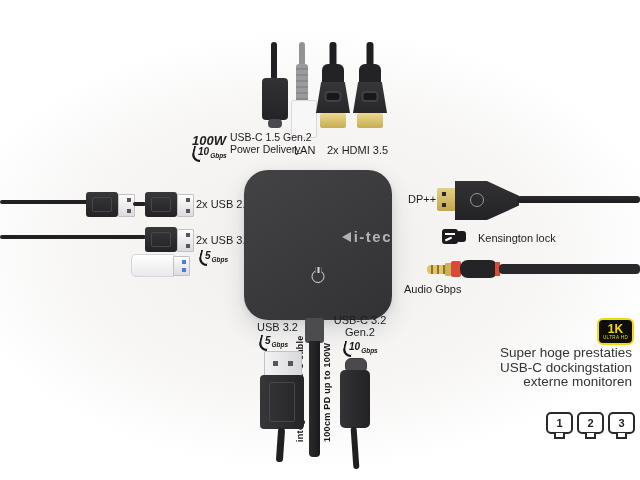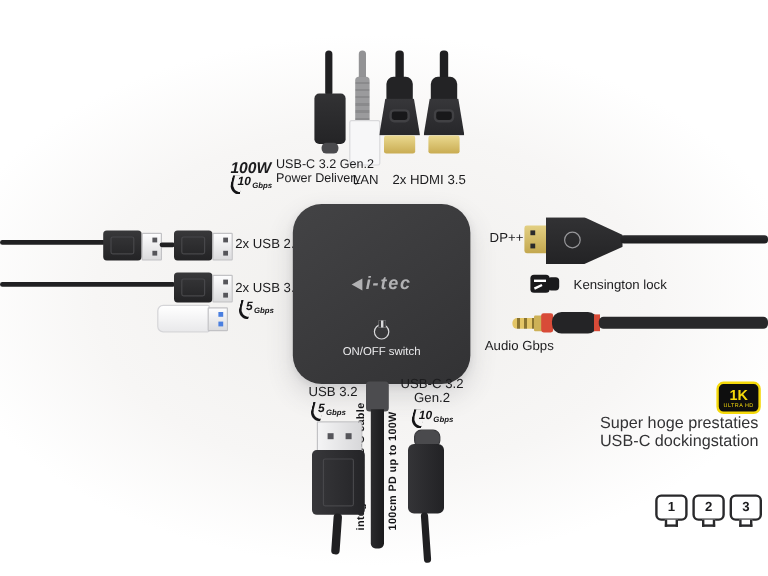--- a/index.html
+++ b/index.html
@@ -12,21 +12,21 @@
   
   .speed{position:absolute;display:flex;align-items:flex-start;font-style:italic;font-weight:bold;color:#141416;}
   .speed .arc{width:8px;height:14px;border-left:2px solid #141416;border-bottom:2px solid #141416;
     border-bottom-left-radius:12px;transform:skewX(-14deg);margin-right:-4px;margin-top:2px;}
   .speed .num{font-size:10px;line-height:15px;}
   .speed .unit{font-size:6.5px;margin-top:8px;margin-left:1px;}
   
   .dock{position:absolute;left:244px;top:170px;width:148px;height:150px;border-radius:24px;
     background:linear-gradient(145deg,#434345,#323234);
     box-shadow:0 10px 22px rgba(70,70,80,.16),0 2px 6px rgba(70,70,80,.10);}
-  .brand{position:absolute;top:58px;left:0;width:100%;display:flex;justify-content:center;align-items:center;gap:3px;font-style:italic;}
+  .brand{position:absolute;top:58px;left:0;width:100%;display:flex;justify-content:flex-end;align-items:center;gap:3px;}
   .tri{width:0;height:0;border-top:5px solid transparent;border-bottom:5px solid transparent;border-right:9px solid #b2b2b4;}
   .brand-text{font-size:15px;font-weight:bold;color:#b2b2b4;letter-spacing:1.5px;}
   .pwr{position:absolute;left:50%;top:100px;transform:translateX(-50%);width:11px;height:11px;
     border:1.6px solid #d9d9db;border-radius:50%;}
   .pwr .bar{position:absolute;top:-4px;left:50%;transform:translateX(-50%);width:2px;height:6px;
     background:#d9d9db;border-left:2px solid #39393b;border-right:2px solid #39393b;}
   .switch-lbl{position:absolute;top:118px;left:0;width:100%;text-align:center;font-size:9.5px;color:#ececee;}
   
   .cable{position:absolute;background:#202022;border-radius:3px;}
   
@@ -135,21 +135,21 @@
   <div class="pd-group">
     <div class="pd-left">
       <span class="watt">100W</span>
       <div class="speed" style="left:0;top:13px">
         <span class="arc"></span>
         <span class="num">10</span>
         <span class="unit">Gbps</span>
       </div>
     </div>
     <div class="pd-right">
-      <div>USB-C 3.2 Gen.2</div>
+      <div>USB-C 1.5 Gen.2</div>
       <div>Power Delivery</div>
     </div>
   </div>
   <div class="lbl" style="left:294px;top:144px">LAN</div>
   <div class="lbl" style="left:327px;top:144px">2x HDMI 3.5</div>
 
   <div class="cable" style="left:0;top:200px;width:88px;height:4px"></div>
   <div class="pbody" style="left:86px;top:192px">
       <div class="inset"></div>
     </div>
@@ -176,21 +176,20 @@
   <div class="ptip blue" style="left:173px;top:256px;height:18px"></div>
 
   <div class="dock">
     <div class="brand">
       <span class="tri"></span>
       <span class="brand-text">i-tec</span>
     </div>
     <div class="pwr">
         <span class="bar"></span>
       </div>
-    <div class="switch-lbl">ON/OFF switch</div>
   </div>
 
   <div class="lbl" style="left:408px;top:193px">DP++</div>
   <div class="dp-tip" style="left:437px;top:188px"></div>
   <div class="dp-body" style="left:455px;top:181px"></div>
   <div class="dp-logo" style="left:470px;top:193px"></div>
   <div class="cable" style="left:517px;top:196px;width:123px;height:7px;background:linear-gradient(180deg,#2c2c2e,#1c1c1e)"></div>
 
   <div class="abs" style="left:442px;top:227px;width:26px;height:19px">
     <div class="ken-b" style="left:0;top:2px"></div>
@@ -236,20 +235,21 @@
   <div class="usbc-bodyv" style="left:340px;top:370px"></div>
   <div class="cable" style="left:352px;top:427px;width:6px;height:42px;transform:rotate(-4deg)"></div>
 
   <div class="b4k">
     <span class="m">1K</span>
     <span class="s">ULTRA HD</span>
   </div>
   <div class="promo">
     <div>Super hoge prestaties</div>
     <div>USB-C dockingstation</div>
+    <div>externe monitoren</div>
   </div>
   <div class="mons">
     <div class="mon-wrap">
       <div class="mon">1</div>
         <div class="foot"></div>
     </div>
     <div class="mon-wrap">
       <div class="mon">2</div>
         <div class="foot"></div>
     </div>

